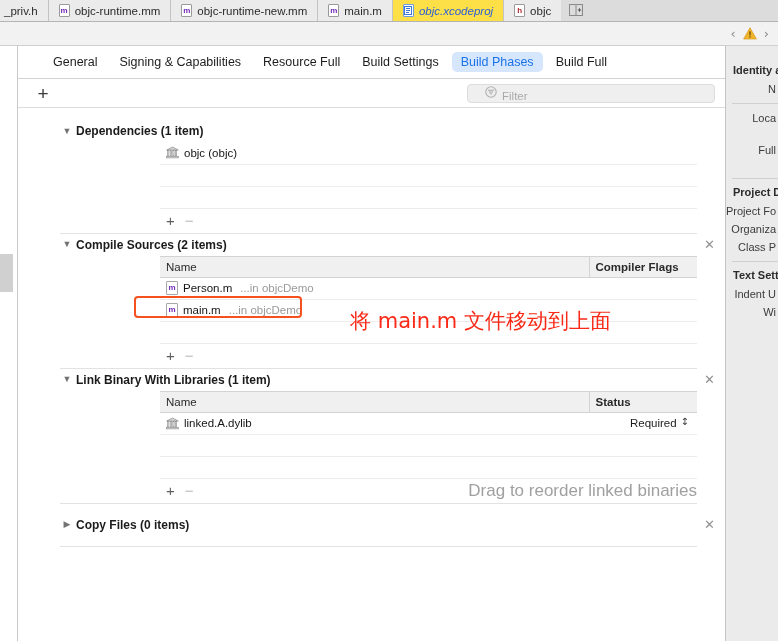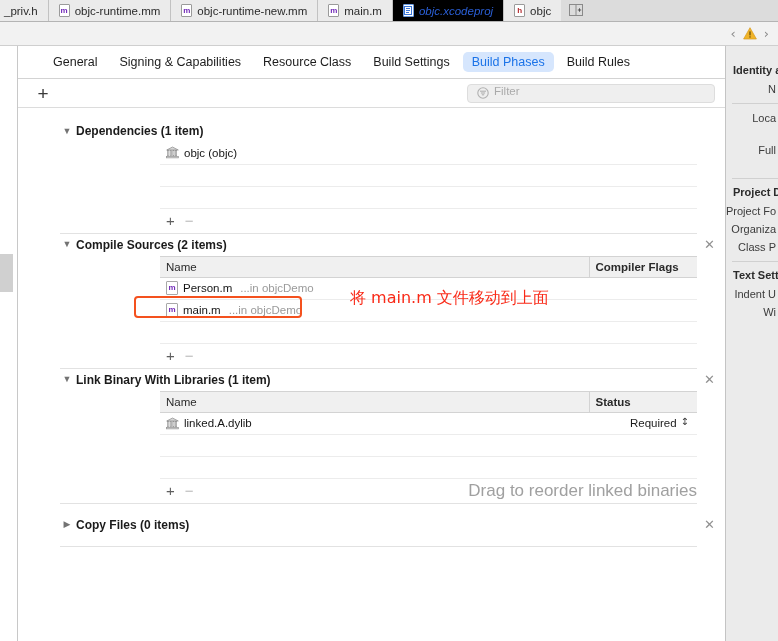--- a/index.html
+++ b/index.html
@@ -26,21 +26,21 @@
     padding: 0 10px;
     font-size: 11.5px;
     color: #2b2b2b;
     border-right: 1px solid #c2c2c2;
     background: #ebebeb;
     white-space: nowrap;
     position: relative;
   }
   .tab.first { padding-left: 4px; }
   .tab.active {
-    background: #000000;
+    background: #fde047;
     color: #2a5fd6;
     font-style: italic;
     text-align: center;
   }
   .tab.clipped-right { border-right: none; }
   .tab-ficon {
     width: 11px; height: 13px;
     display: inline-flex; align-items: center; justify-content: center;
     font-size: 8px; font-weight: bold;
     border: 1px solid #9a9a9a;
@@ -129,23 +129,23 @@
     font-size: 19px; color: #3a3a3a; line-height: 1;
     width: 22px; text-align: center;
     font-weight: 300;
   }
   .tb-spacer { flex: 1; }
   .filter-field {
     width: 248px; height: 19px;
     background: #efefef;
     border: 1px solid #dddddd;
     border-radius: 4px;
-    display: flex; align-items: flex-start;
+    display: flex; align-items: flex-end;
     gap: 5px;
-    padding: 0 9px;
+    padding: 0 17px;
   }
   .filter-text { font-size: 11.5px; color: #aaaaaa; }
 
   
   .phases {
     flex: 1; overflow: hidden;
     background: #fff;
     padding-top: 12px;
   }
 
@@ -242,24 +242,25 @@
 
   
   .hl-ring {
     position: absolute;
     border: 2px solid #f4511e;
     border-radius: 4px;
     pointer-events: none;
   }
   .cn-note {
     position: absolute;
-    font-size: 16px;
+    font-size: 21px;
     color: #f92a18;
     white-space: nowrap;
     font-family: "DejaVu Sans", sans-serif;
+    margin-top: 19px;
   }
 
   
   .inspector {
     width: 53px; min-width: 53px;
     background: #ebebeb;
     border-left: 1px solid #c4c4c4;
     font-size: 11px;
     color: #2b2b2b;
     overflow: hidden;
@@ -354,24 +355,24 @@
 
     <div class="gutter">
       <div class="gutter-thumb"></div>
     </div>
 
     <div class="editor">
 
       <div class="segbar">
         <div class="seg">General</div>
         <div class="seg">Signing &amp; Capabilities</div>
-        <div class="seg">Resource Class</div>
+        <div class="seg">Resource Full</div>
         <div class="seg">Build Settings</div>
         <div class="seg active">Build Phases</div>
-        <div class="seg">Build Rules</div>
+        <div class="seg">Build Full</div>
       </div>
 
       <div class="phase-toolbar">
         <div class="plus-big">+</div>
         <div class="tb-spacer"></div>
         <div class="filter-field">
           <span>
             <svg width="12" height="12" viewBox="0 0 12 12" aria-hidden="true">
               <circle cx="6" cy="6" r="5.2" fill="none" stroke="#b0b0b0" stroke-width="1.1"></circle>
               <line x1="3" y1="4.2" x2="9" y2="4.2" stroke="#b0b0b0" stroke-width="1.1"></line>

